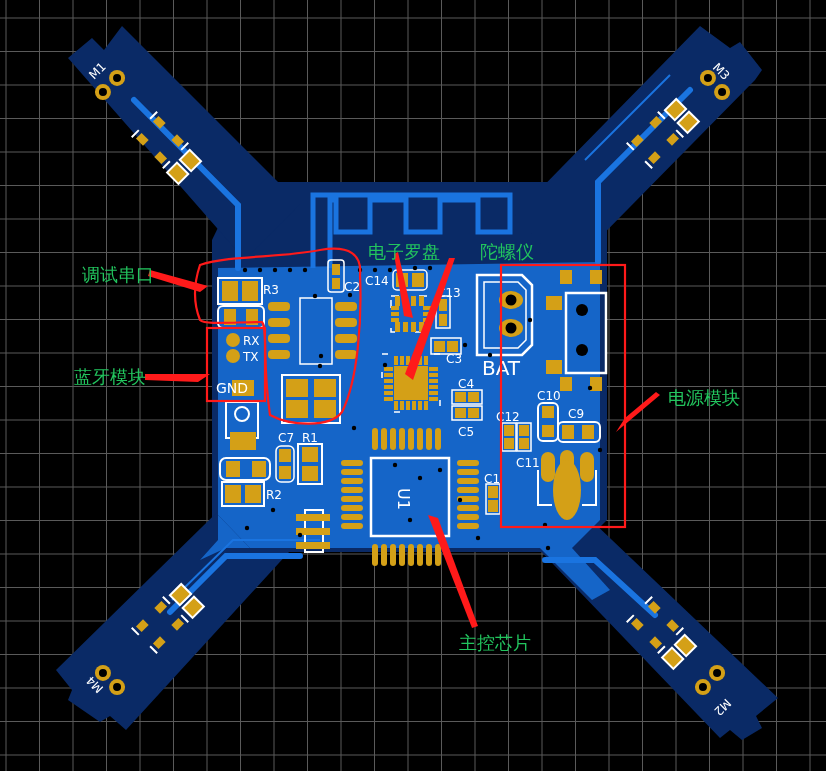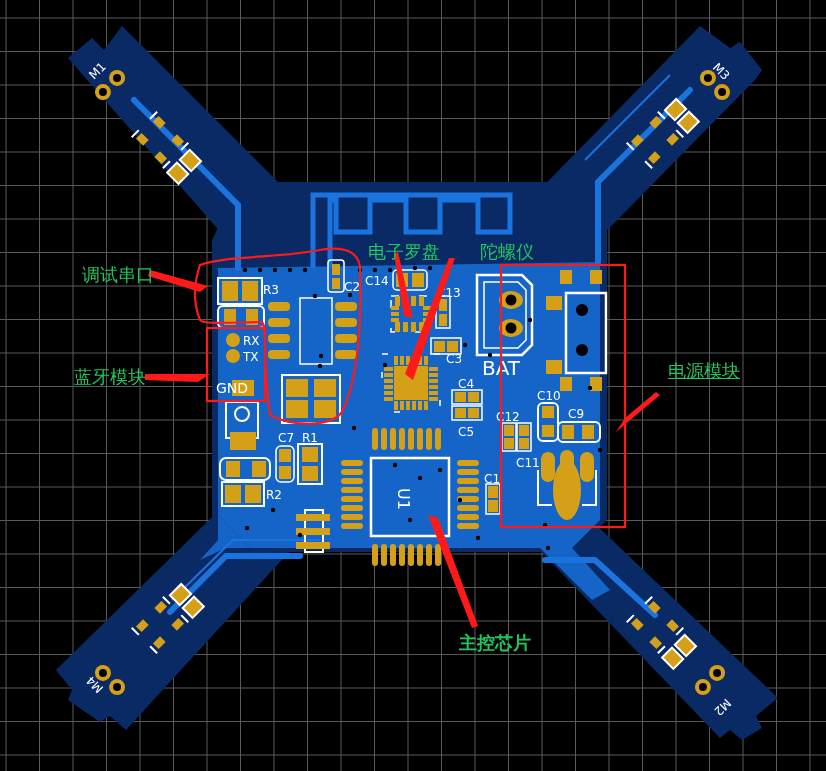--- a/index.html
+++ b/index.html
@@ -449,14 +449,14 @@
     <polygon points="455,258 413,380 405,374 449,258"></polygon>
     <polygon points="660,395 616,432 625,418 656,392"></polygon>
     <polygon points="472,628 428,515 438,518 478,626"></polygon>
   </g>
 </svg>
 
 <div class="annot" style="left:82px;top:266px;">调试串口</div>
 <div class="annot" style="left:74px;top:368px;">蓝牙模块</div>
 <div class="annot" style="left:368px;top:243px;">电子罗盘</div>
 <div class="annot" style="left:480px;top:243px;">陀螺仪</div>
-<div class="annot" style="left:668px;top:362px;text-decoration:underline;">电源模块</div>
-<div class="annot" style="left:459px;top:634px;font-weight:bold;">主控芯片</div>
+<div class="annot" style="left:668px;top:389px;">电源模块</div>
+<div class="annot" style="left:459px;top:634px;">主控芯片</div>
 
 </body></html>

